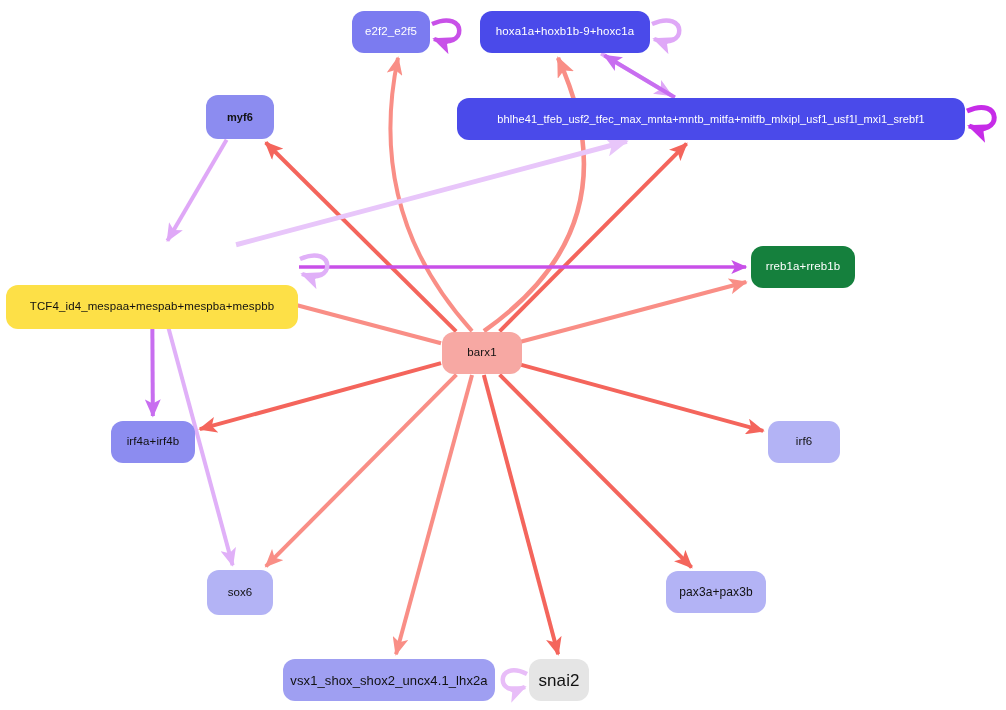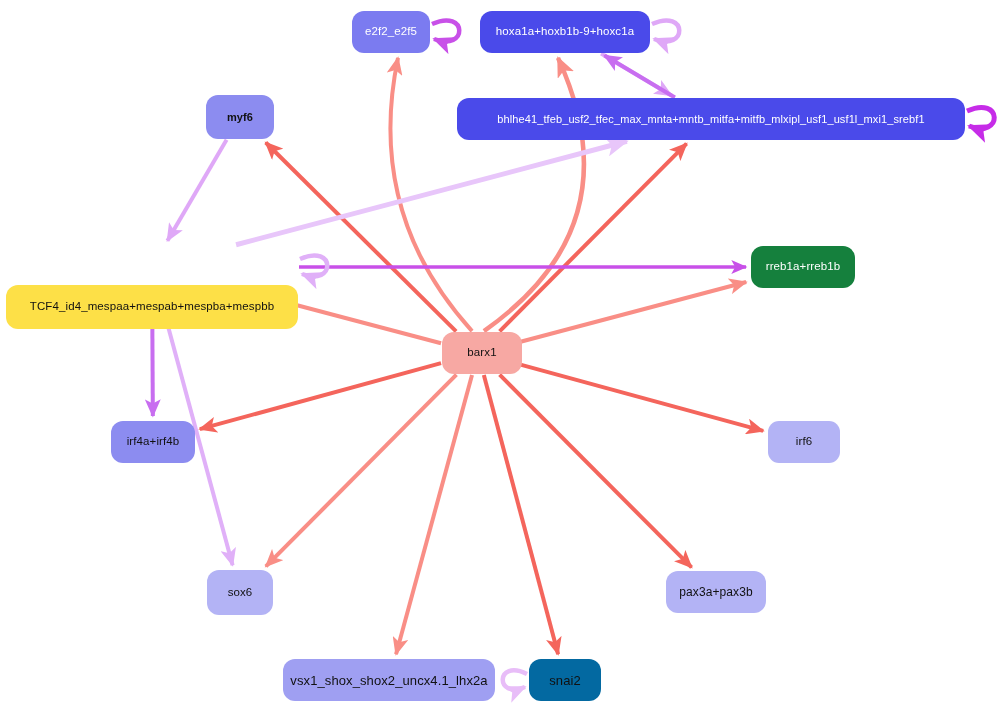--- a/index.html
+++ b/index.html
@@ -130,17 +130,17 @@
       </div>
       <div class="node" style="left: 207px; top: 570px; width: 66px; height: 45px; background: rgb(179, 179, 245); color: rgb(17, 17, 17); font-size: 11.5px;">
         <span class="node-label">sox6</span>
       </div>
       <div class="node" style="left: 666px; top: 571px; width: 100px; height: 42px; background: rgb(179, 179, 245); color: rgb(17, 17, 17); font-size: 12px;">
         <span class="node-label">pax3a+pax3b</span>
       </div>
       <div class="node" style="left: 283px; top: 659px; width: 212px; height: 42px; background: rgb(159, 159, 242); color: rgb(17, 17, 17); font-size: 13px;">
         <span class="node-label">vsx1_shox_shox2_uncx4.1_lhx2a</span>
       </div>
-      <div class="node" style="left: 529px; top: 659px; width: 72px; height: 42px; background: #0369a1; color: rgb(17, 17, 17); font-size: 13px;">
+      <div class="node" style="left: 529px; top: 659px; width: 60px; height: 42px; background: #e5e5e5; color: rgb(17, 17, 17); font-size: 17px;">
         <span class="node-label">snai2</span>
       </div>
     </div>
 </div>
 
 </body></html>

